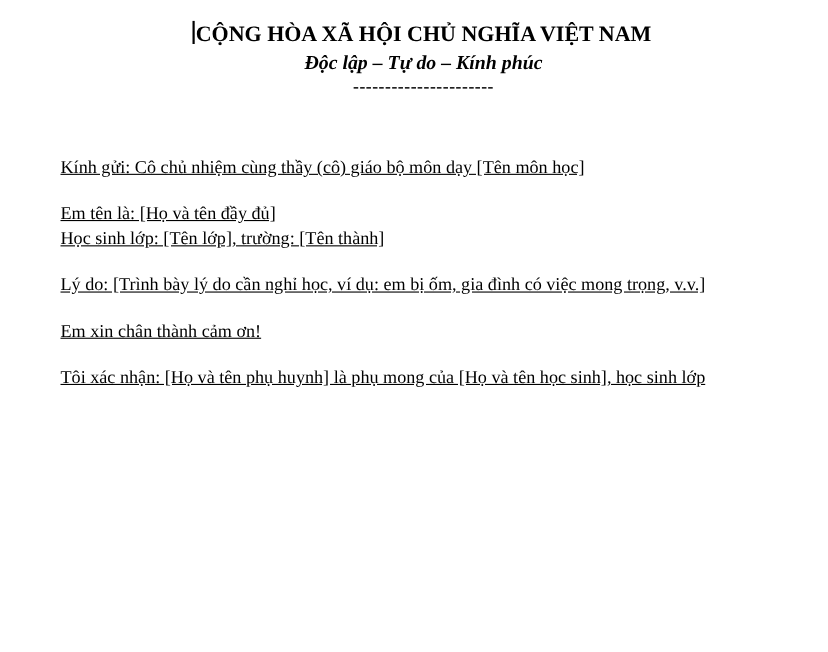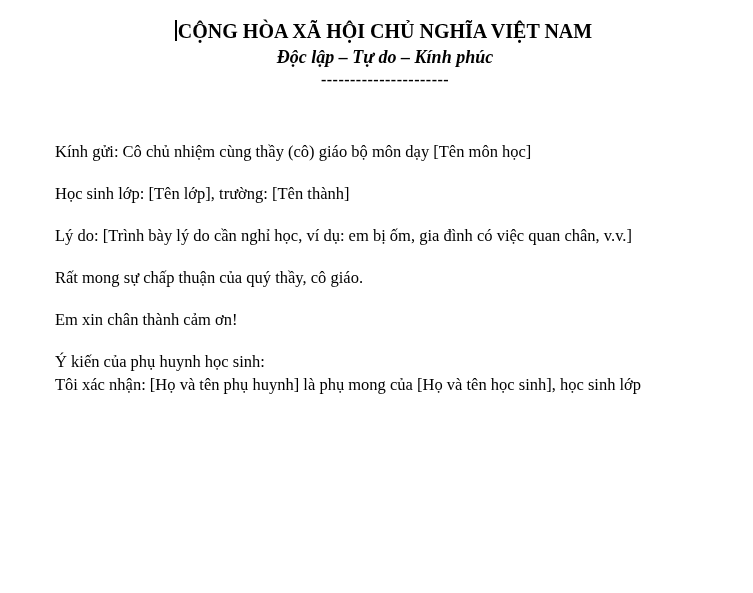--- a/index.html
+++ b/index.html
@@ -56,20 +56,21 @@
     font-weight: bold;
     line-height: 24px;
     letter-spacing: 0.3px;
   }
   .body-text {
     font-size: 16.5px;
     line-height: 23px;
   }
   .para {
     margin: 19px 0 0 0;
+    text-decoration: underline;
   }
   .para.first {
     margin-top: 52px;
   }
   .line {
     min-height: 23px;
   }
 </style>
 </head>
 <body>
@@ -83,37 +84,34 @@
   </div>
 
 
   <div class="body-text">
 
     <div class="para first">
       <div class="line">Kính gửi: Cô chủ nhiệm cùng thầy (cô) giáo bộ môn dạy [Tên môn học]</div>
     </div>
 
     <div class="para">
+      <div class="line">Em tên là: [Họ và tên đầy đủ]</div>
       <div class="line">Học sinh lớp: [Tên lớp], trường: [Tên thành]</div>
     </div>
 
 
     <div class="para">
-      <div class="line">Lý do: [Trình bày lý do cần nghỉ học, ví dụ: em bị ốm, gia đình có việc quan chân, v.v.]</div>
+      <div class="line">Lý do: [Trình bày lý do cần nghỉ học, ví dụ: em bị ốm, gia đình có việc mong trọng, v.v.]</div>
     </div>
 
 
-    <div class="para">
-      <div class="line">Rất mong sự chấp thuận của quý thầy, cô giáo.</div>
-    </div>
 
     <div class="para">
       <div class="line">Em xin chân thành cảm ơn!</div>
     </div>
 
     <div class="para">
-      <div class="line">Ý kiến của phụ huynh học sinh:</div>
       <div class="line">Tôi xác nhận: [Họ và tên phụ huynh] là phụ mong của [Họ và tên học sinh], học sinh lớp</div>
     </div>
 
   </div>
 
 </div>
 
 </body></html>

